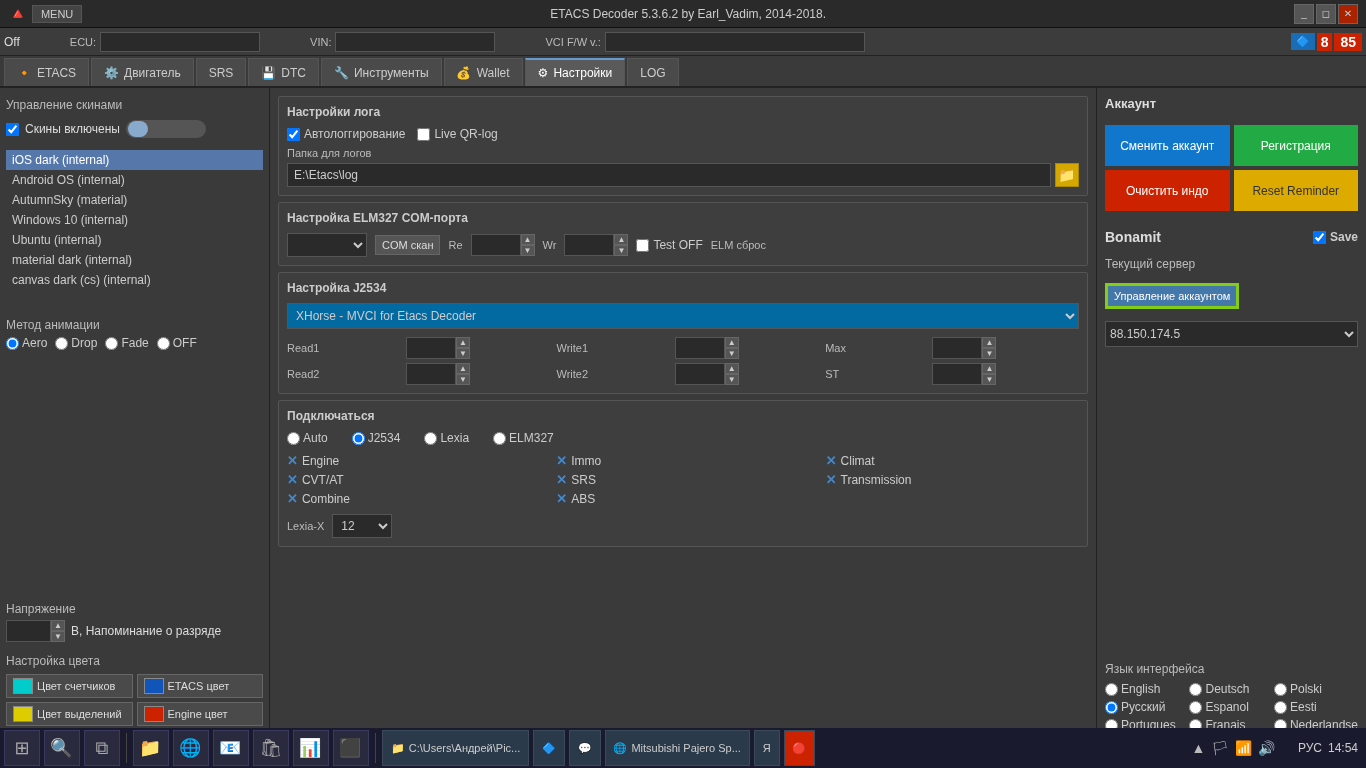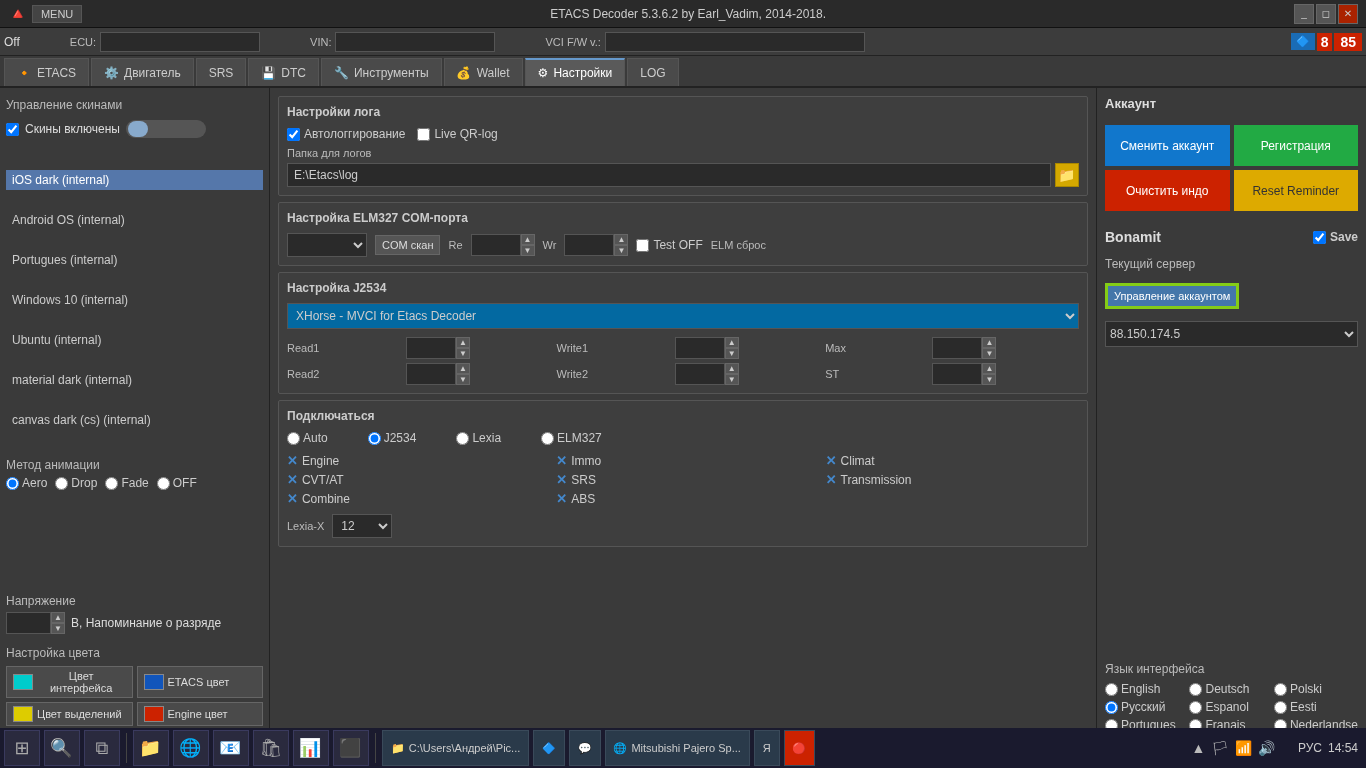--- a/index.html
+++ b/index.html
@@ -33,21 +33,21 @@
     
     #main { display: flex; height: calc(768px - 28px - 28px - 32px - 28px); }
 
     
     #sidebar { width: 270px; background: #3a3a3a; border-right: 1px solid #222; padding: 6px; display: flex; flex-direction: column; gap: 4px; overflow-y: auto; }
     .sidebar-section-title { color: #bbb; font-size: 12px; margin-top: 4px; }
     .skin-toggle { display: flex; align-items: center; gap: 6px; margin: 4px 0; }
     .toggle-track { width: 80px; height: 18px; background: #555; border-radius: 9px; position: relative; cursor: pointer; }
     .toggle-thumb { width: 20px; height: 16px; background: #88aacc; border-radius: 8px; position: absolute; left: 2px; top: 1px; }
     .skin-list { margin-top: 4px; }
-    .skin-item { padding: 3px 6px; cursor: pointer; color: #ccc; font-size: 12px; margin-top: 20px; }
+    .skin-item { padding: 3px 6px; cursor: pointer; color: #ccc; font-size: 12px; }
     .skin-item.selected { background: #5577aa; color: #fff; }
     .anim-section { margin-top: 20px; }
     .radio-group { display: flex; gap: 8px; flex-wrap: wrap; margin-top: 4px; }
     .radio-item { display: flex; align-items: center; gap: 3px; font-size: 12px; color: #ccc; }
     .radio-item input { cursor: pointer; }
     .voltage-section { margin-bottom: 8px; }
     .voltage-label { color: #bbb; font-size: 12px; margin-bottom: 4px; }
     .voltage-input-row { display: flex; align-items: center; gap: 6px; }
     .spinbox { display: flex; align-items: center; }
     .spinbox input { width: 45px; height: 22px; background: #2a2a2a; border: 1px solid #555; color: #ccc; text-align: center; font-size: 12px; }
@@ -84,21 +84,21 @@
     .select-wider { width: 80px; }
     .label-small { color: #bbb; font-size: 11px; }
     .spin-mini input { width: 50px; }
 
     
     .j2534-select { width: 100%; height: 26px; background: #0369a1; border: 1px solid #555; color: #ccc; font-size: 12px; padding: 0 4px; }
     .j2534-grid { display: grid; grid-template-columns: auto auto auto auto auto auto; gap: 4px; align-items: center; margin-top: 6px; }
     .j2534-label { color: #bbb; font-size: 11px; }
 
     
-    .connect-row { display: flex; align-items: center; gap: 40px; margin-bottom: 8px; }
+    .connect-row { display: flex; align-items: center; gap: 24px; margin-bottom: 8px; }
     .systems-grid { display: grid; grid-template-columns: 1fr 1fr 1fr; gap: 4px 16px; margin-bottom: 8px; }
     .sys-item { display: flex; align-items: center; gap: 4px; color: #ccc; font-size: 12px; }
     .x-icon { color: #4488cc; font-weight: bold; font-size: 13px; }
     .lexia-row { display: flex; align-items: center; gap: 8px; margin-top: 8px; }
 
     
     #right-panel { width: 270px; border-left: 1px solid #222; padding: 8px; display: flex; flex-direction: column; gap: 8px; }
     .account-title { color: #ddd; font-size: 13px; font-weight: bold; margin-bottom: 6px; }
     .account-btns { display: grid; grid-template-columns: 1fr 1fr; gap: 4px; margin-bottom: 6px; }
     .acc-btn { height: 41px; border: none; cursor: pointer; font-size: 12px; font-weight: normal; }
@@ -200,21 +200,21 @@
     <div class="skin-toggle">
       <input type="checkbox" checked="" style="">
       <span>Скины включены</span>
       <div class="toggle-track">
         <div class="toggle-thumb"></div>
       </div>
     </div>
     <div class="skin-list">
       <div class="skin-item selected">iOS dark (internal)</div>
       <div class="skin-item">Android OS (internal)</div>
-      <div class="skin-item">Portugues (internal)</div>
+      <div class="skin-item">AutumnSky (material)</div>
       <div class="skin-item">Windows 10 (internal)</div>
       <div class="skin-item">Ubuntu (internal)</div>
       <div class="skin-item">material dark (internal)</div>
       <div class="skin-item">canvas dark (cs) (internal)</div>
     </div>
     <div class="anim-section">
       <div class="sidebar-section-title">Метод анимации</div>
       <div class="radio-group">
         <label class="radio-item">
           <input type="radio" name="anim" checked="" style=""> 
@@ -249,21 +249,21 @@
         </div>
         <span>В, Напоминание о разряде</span>
       </div>
     </div>
 
     <div class="color-section">
       <div class="color-section-title">Настройка цвета</div>
       <div class="color-btns">
         <button class="color-btn">
           <div class="color-swatch" style="background:#00cccc;"></div>
-          <span>Цвет интерфейса</span>
+          <span>Цвет счетчиков</span>
         </button>
         <button class="color-btn">
           <div class="color-swatch" style="background:#1155bb;"></div>
           <span>ETACS цвет</span>
         </button>
         <button class="color-btn">
           <div class="color-swatch" style="background:#ddcc00;"></div>
           <span>Цвет выделений</span>
         </button>
         <button class="color-btn">

